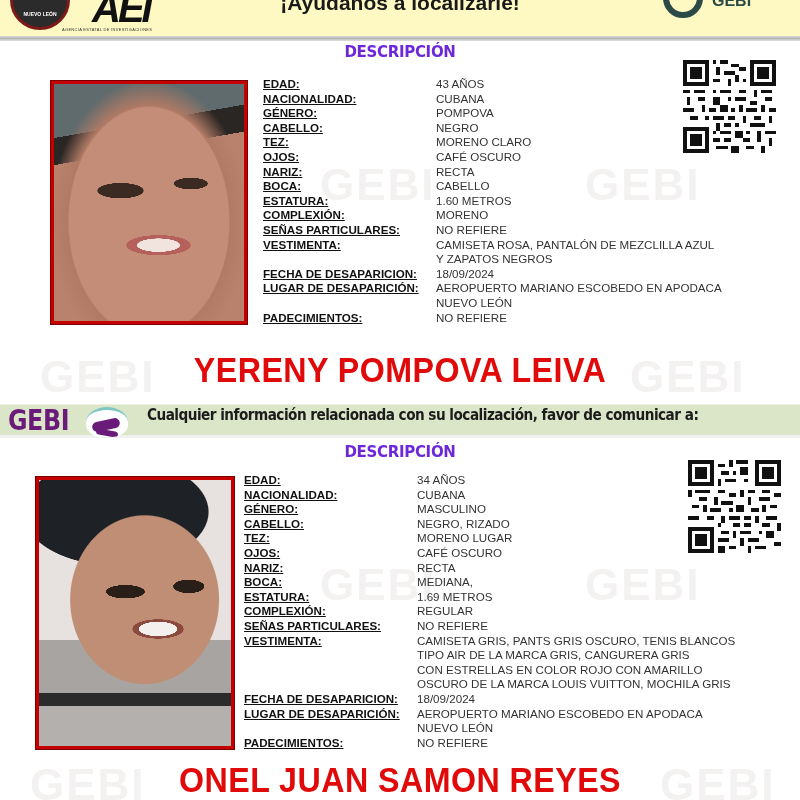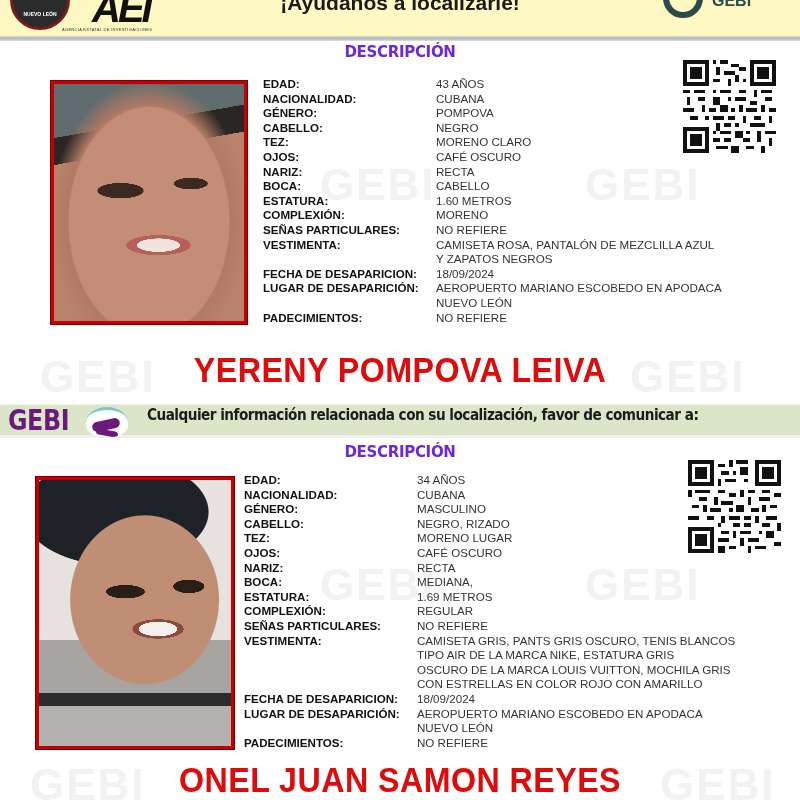--- a/index.html
+++ b/index.html
@@ -33,21 +33,21 @@
       radial-gradient(ellipse 20% 5% at 45% 42%, #2a1f18 0 50%, transparent 51%),
       radial-gradient(ellipse 16% 5% at 78% 40%, #2a1f18 0 50%, transparent 51%),
       radial-gradient(ellipse 22% 6% at 62% 56%, #f3f0ee 0 45%, #8c4a3e 46% 60%, transparent 61%),
       radial-gradient(ellipse 55% 45% at 55% 45%, #c08e74 0 70%, transparent 71%),
       radial-gradient(ellipse 60% 25% at 40% 12%, #1e2126 0 80%, transparent 81%),
       linear-gradient(180deg, #e7e2df 0 60%, #a7a4a2 60% 80%, #2b2b2b 80% 85%, #b4b0ae 85% 100%);
   }
 
   .fields { font-size:11.6px; line-height:14.6px; }
   .field-row { display:flex; }
-  .field-label { font-weight:bold; color:#111; flex:none; }
+  .field-label { font-weight:bold; color:#111; flex:none;text-decoration:underline; }
   .field-value { color:#333; flex:none; }
 
   .qr { background:#fff; }
   .qr svg { display:block; }
 
   .person-name { left:0; width:800px; text-align:center; font-size:35px; font-weight:bold; color:#e10a0a; letter-spacing:0.5px; transform:scaleX(0.92); }
 
   .contact-bar { left:0; top:404px; width:800px; height:34px; background:#dbe6c8; border-top:1px solid #eef3e5; border-bottom:3px solid #f0f0f0; }
   .gebi-logo { left:8px; top:404px; font-size:28px; font-weight:bold; color:#6a1b7a; letter-spacing:-0.5px; font-family:"DejaVu Sans", sans-serif; transform:scaleX(0.85); transform-origin:left; }
   .gebi-hand { left:86px; top:407px; width:42px; height:30px; border-radius:50% 50% 40% 40%; background:#fff; border-top:3px solid #7ec7c2; overflow:hidden; }
@@ -221,29 +221,29 @@
   <div class="field-row">
       <span class="field-label" style="width:173px;">SEÑAS PARTICULARES:</span>
       <span class="field-value">NO REFIERE</span>
     </div>
   <div class="field-row">
       <span class="field-label" style="width:173px;">VESTIMENTA:</span>
       <span class="field-value">CAMISETA GRIS, PANTS GRIS OSCURO, TENIS BLANCOS</span>
     </div>
   <div class="field-row">
       <span class="field-label" style="width:173px;"></span>
-      <span class="field-value">TIPO  AIR  DE  LA  MARCA  NIKE,  ESTATURA  GRIS</span>
+      <span class="field-value">TIPO  AIR  DE  LA  MARCA  GRIS,  CANGURERA  GRIS</span>
+    </div>
+  <div class="field-row">
+      <span class="field-label" style="width:173px;"></span>
+      <span class="field-value">CON ESTRELLAS EN COLOR ROJO CON AMARILLO</span>
     </div>
   <div class="field-row">
       <span class="field-label" style="width:173px;"></span>
       <span class="field-value">OSCURO DE LA MARCA LOUIS VUITTON, MOCHILA GRIS</span>
-    </div>
-  <div class="field-row">
-      <span class="field-label" style="width:173px;"></span>
-      <span class="field-value">CON ESTRELLAS EN COLOR ROJO CON AMARILLO</span>
     </div>
   <div class="field-row">
       <span class="field-label" style="width:173px;">FECHA DE DESAPARICION:</span>
       <span class="field-value">18/09/2024</span>
     </div>
   <div class="field-row">
       <span class="field-label" style="width:173px;">LUGAR DE DESAPARICIÓN:</span>
       <span class="field-value">AEROPUERTO  MARIANO  ESCOBEDO  EN    APODACA</span>
     </div>
   <div class="field-row">

